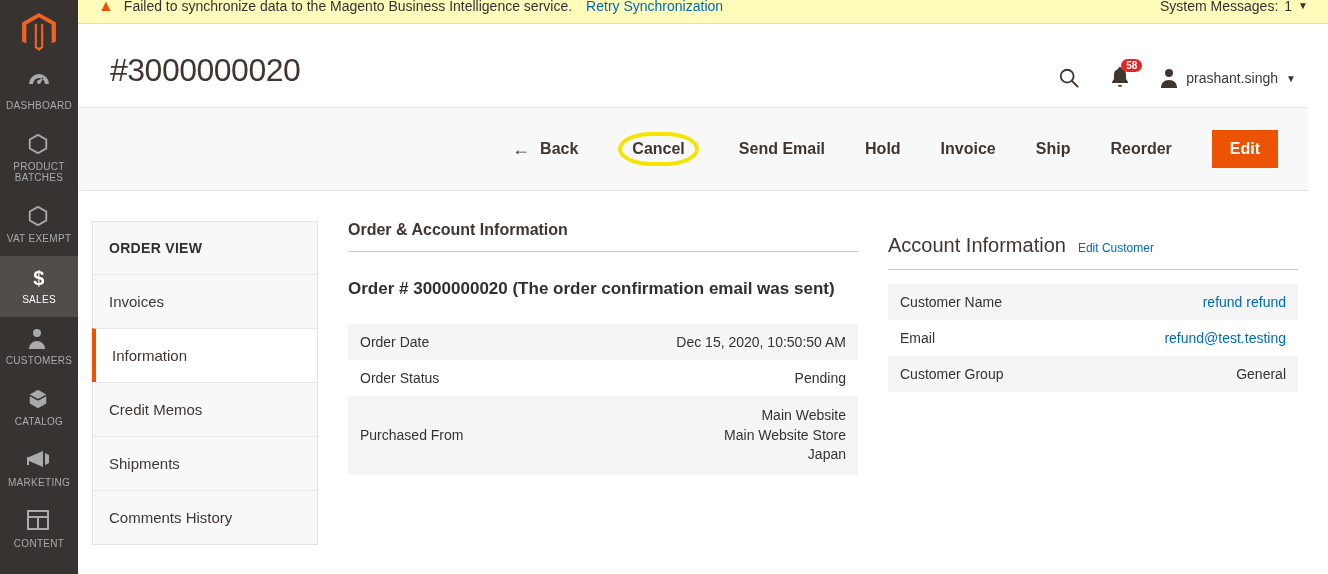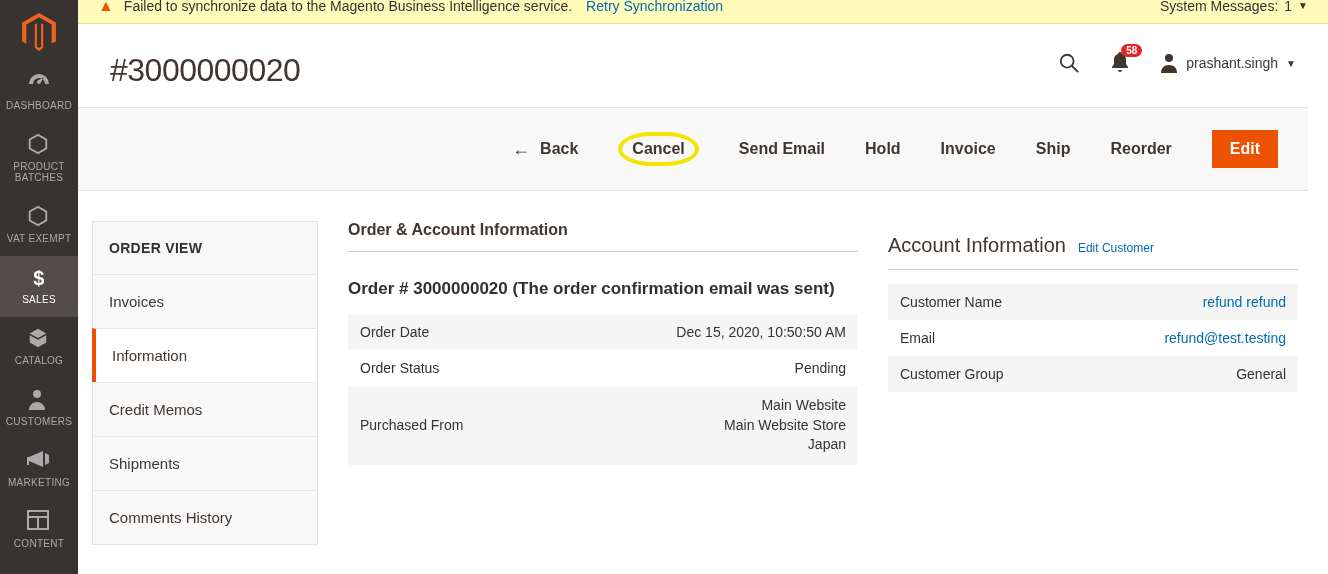--- a/index.html
+++ b/index.html
@@ -26,21 +26,21 @@
     display:flex; align-items:center; padding:0 20px 6px; height:24px;
     overflow:visible;
   }
   .sysbar-inner { display:flex; align-items:center; gap:10px; flex:1; margin-top:-6px; }
   .warn-icon { color:#eb5202; font-size:16px; }
   .sys-text { color:#333; }
   .sys-link { color:#006bb4; text-decoration:none; margin-left:4px; cursor:pointer; }
   .sys-right { color:#333; display:flex; align-items:center; gap:6px; margin-top:-6px; }
   .sys-right .caret { font-size:10px; }
 
-  .topbar { display:flex; align-items:flex-start; padding: 28px 32px 18px; }
+  .topbar { display:flex; align-items:flex-end; padding: 28px 32px 18px; }
   .page-title { font-size:32px; font-weight:300; color:#41362f; letter-spacing:-.5px; flex:1; }
   .top-actions { display:flex; align-items:center; gap:30px; }
   .ic-btn { cursor:pointer; color:#41362f; font-size:20px; position:relative; }
   .bell-badge {
     position:absolute; top:-8px; right:-12px; background:#e22626; color:#fff;
     font-size:10px; border-radius:9px; padding: 1px 5px; font-weight:bold;
   }
   .user-chip { display:flex; align-items:center; gap:8px; cursor:pointer; color:#41362f; }
   .user-chip .caret { font-size:10px; }
 
@@ -60,21 +60,21 @@
   }
 
   .content { display:flex; gap:30px; padding: 30px 30px 0 14px; }
   .left-col { width:226px; border:1px solid #e3e3e3; background:#f8f8f8; }
   .ov-title { font-weight:bold; color:#303030; padding:18px 16px; font-size:14px; letter-spacing:.3px; }
   .ov-item { padding:18px 16px; border-top:1px solid #e8e8e8; color:#41362f; cursor:pointer; font-size:15px; }
   .ov-item.active { background:#fff; border-left:4px solid #eb5202; margin-left:-1px; font-weight:400; }
 
   .mid-col { flex:1; }
   .section-h { font-size:16px; color:#41362f; border-bottom:1px solid #ccc; padding-bottom:12px; margin-bottom:26px; }
-  .subsection-h { font-size:17px; font-weight:bold; color:#303030; margin-bottom:14px; line-height:1.3; }
+  .subsection-h { font-size:17px; font-weight:bold; color:#303030; margin-bottom:24px; line-height:1.3; }
   .kv-table { width:100%; border-collapse:collapse; }
   .kv-table tr:nth-child(odd) td { background:#f5f5f5; }
   .kv-table td { padding:10px 12px; font-size:14px; color:#333; }
   .kv-table td.k { width:45%; }
   .kv-table td.v { text-align:right; }
   .multiline { white-space:pre-line; line-height:1.4; }
 
   .right-col { width:410px; }
   .acct-h { font-size:20px; color:#41362f; display:flex; align-items:baseline; gap:12px; border-bottom:1px solid #ccc; padding-bottom:12px; margin-bottom:14px; }
   .acct-h a { font-size:12px; color:#006bb4; text-decoration:none; font-weight:normal; cursor:pointer;margin-top:20px; }
@@ -121,34 +121,34 @@
           </svg>
       </span>
       <span class="lbl">VAT EXEMPT</span>
     </div>
     <div class="sidebar-item active">
       <span class="ic" style="font-weight:bold;">$</span>
       <span class="lbl">SALES</span>
     </div>
     <div class="sidebar-item">
       <span class="ic">
-        <svg width="22" height="22" viewBox="0 0 24 24">
-            <path fill="currentColor" d="M12 2l9 5-9 5-9-5 9-5zm-9 7l9 5v8l-9-5V9zm18 0v8l-9 5v-8l9-5z"></path>
-          </svg>
-      </span>
-      <span class="lbl">CATALOG</span>
-    </div>
-    <div class="sidebar-item">
-      <span class="ic">
         <svg width="20" height="22" viewBox="0 0 20 22">
             <circle cx="10" cy="6" r="4" fill="currentColor"></circle>
             <path fill="currentColor" d="M2 22c0-5 4-8 8-8s8 3 8 8H2z"></path>
           </svg>
       </span>
       <span class="lbl">CUSTOMERS</span>
+    </div>
+    <div class="sidebar-item">
+      <span class="ic">
+        <svg width="22" height="22" viewBox="0 0 24 24">
+            <path fill="currentColor" d="M12 2l9 5-9 5-9-5 9-5zm-9 7l9 5v8l-9-5V9zm18 0v8l-9 5v-8l9-5z"></path>
+          </svg>
+      </span>
+      <span class="lbl">CATALOG</span>
     </div>
     <div class="sidebar-item">
       <span class="ic">
         <svg width="22" height="20" viewBox="0 0 22 20">
             <path fill="currentColor" d="M2 8l14-6v16L2 12v4H0V8h2zm16-4l4 2v8l-4 2V4z"></path>
           </svg>
       </span>
       <span class="lbl">MARKETING</span>
     </div>
     <div class="sidebar-item">

